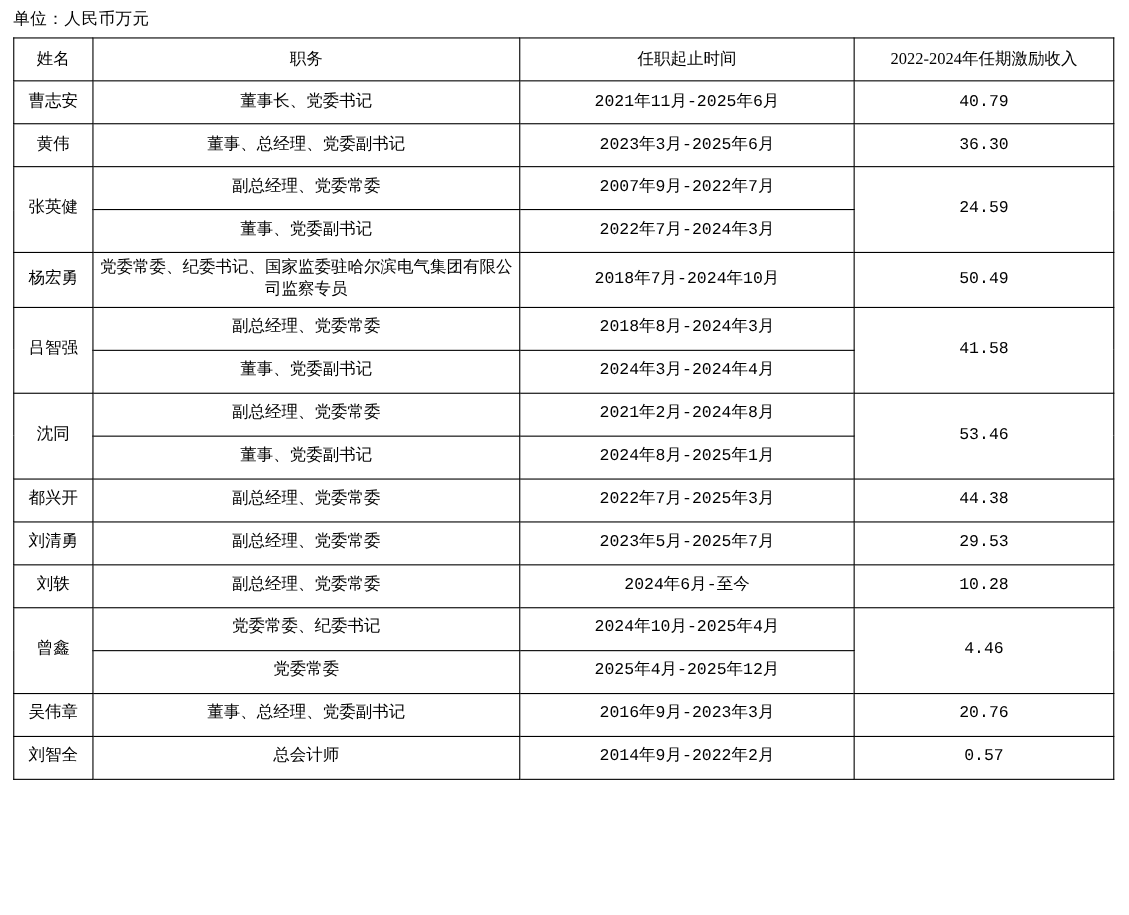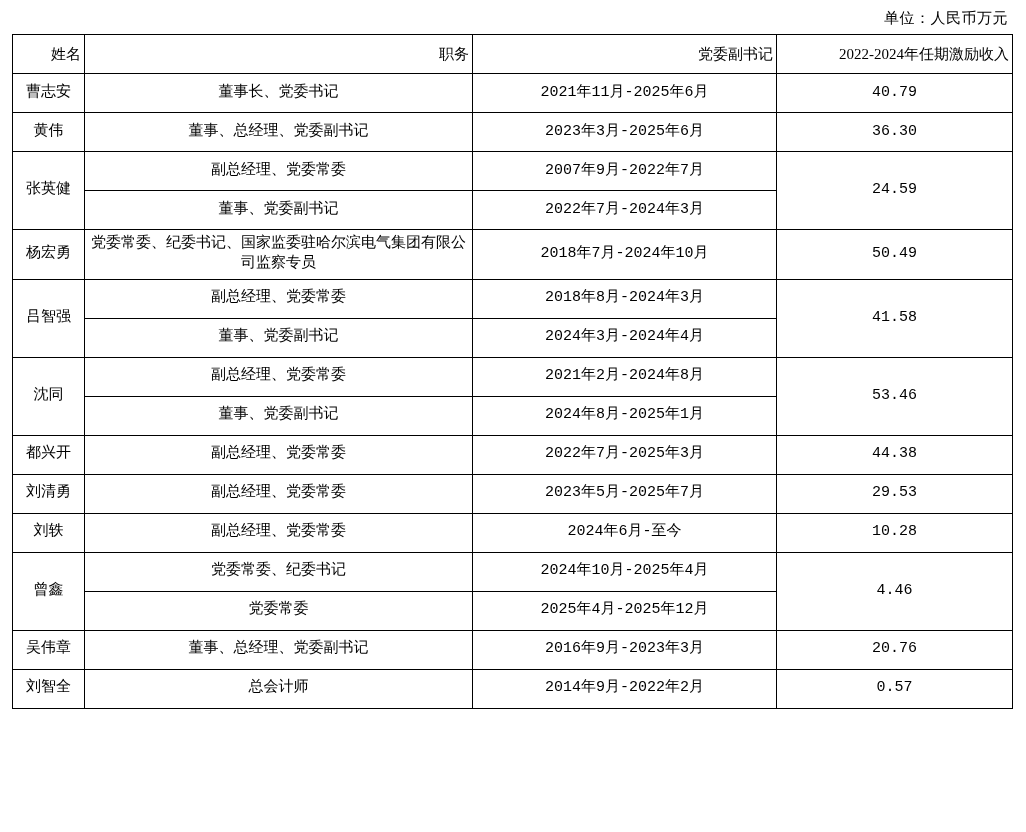--- a/index.html
+++ b/index.html
@@ -15,21 +15,21 @@
     overflow: hidden;
   }
   .page {
     position: relative;
     width: 1026px;
     height: 832px;
     box-sizing: border-box;
     padding: 0 12px;
   }
   .unit-line {
-    text-align: right;
+    text-align: left;
     font-size: 15px;
     line-height: 20px;
     padding: 8px 6px 6px 0;
     letter-spacing: 0.5px;
   }
   table.salary-table {
     border-collapse: collapse;
     width: 1000px;
     table-layout: fixed;
   }
@@ -38,21 +38,20 @@
     border: 1px solid #000000;
     text-align: center;
     vertical-align: middle;
     font-size: 15px;
     line-height: 1.35;
     padding: 4px 3px;
   }
   table.salary-table thead th {
     height: 30px;
     font-weight: normal;
-    text-align: right;
   }
   table.salary-table tbody td {
     height: 30px;
     font-family: Liberation Mono, monospace;
   }
   col.c-name   { width: 72px; }
   col.c-post   { width: 388px; }
   col.c-period { width: 304px; }
   col.c-income { width: 236px; }
   .post-cell {
@@ -75,21 +74,21 @@
     <colgroup>
       <col class="c-name">
       <col class="c-post">
       <col class="c-period">
       <col class="c-income">
     </colgroup>
     <thead>
       <tr>
         <th>姓名</th>
         <th>职务</th>
-        <th>党委副书记</th>
+        <th>任职起止时间</th>
         <th>2022-2024年任期激励收入</th>
       </tr>
     </thead>
     <tbody>
         <tr>
           <td>曹志安</td>
           <td class="post-cell">董事长、党委书记</td>
           <td>2021年11月-2025年6月</td>
           <td>40.79</td>
         </tr>

